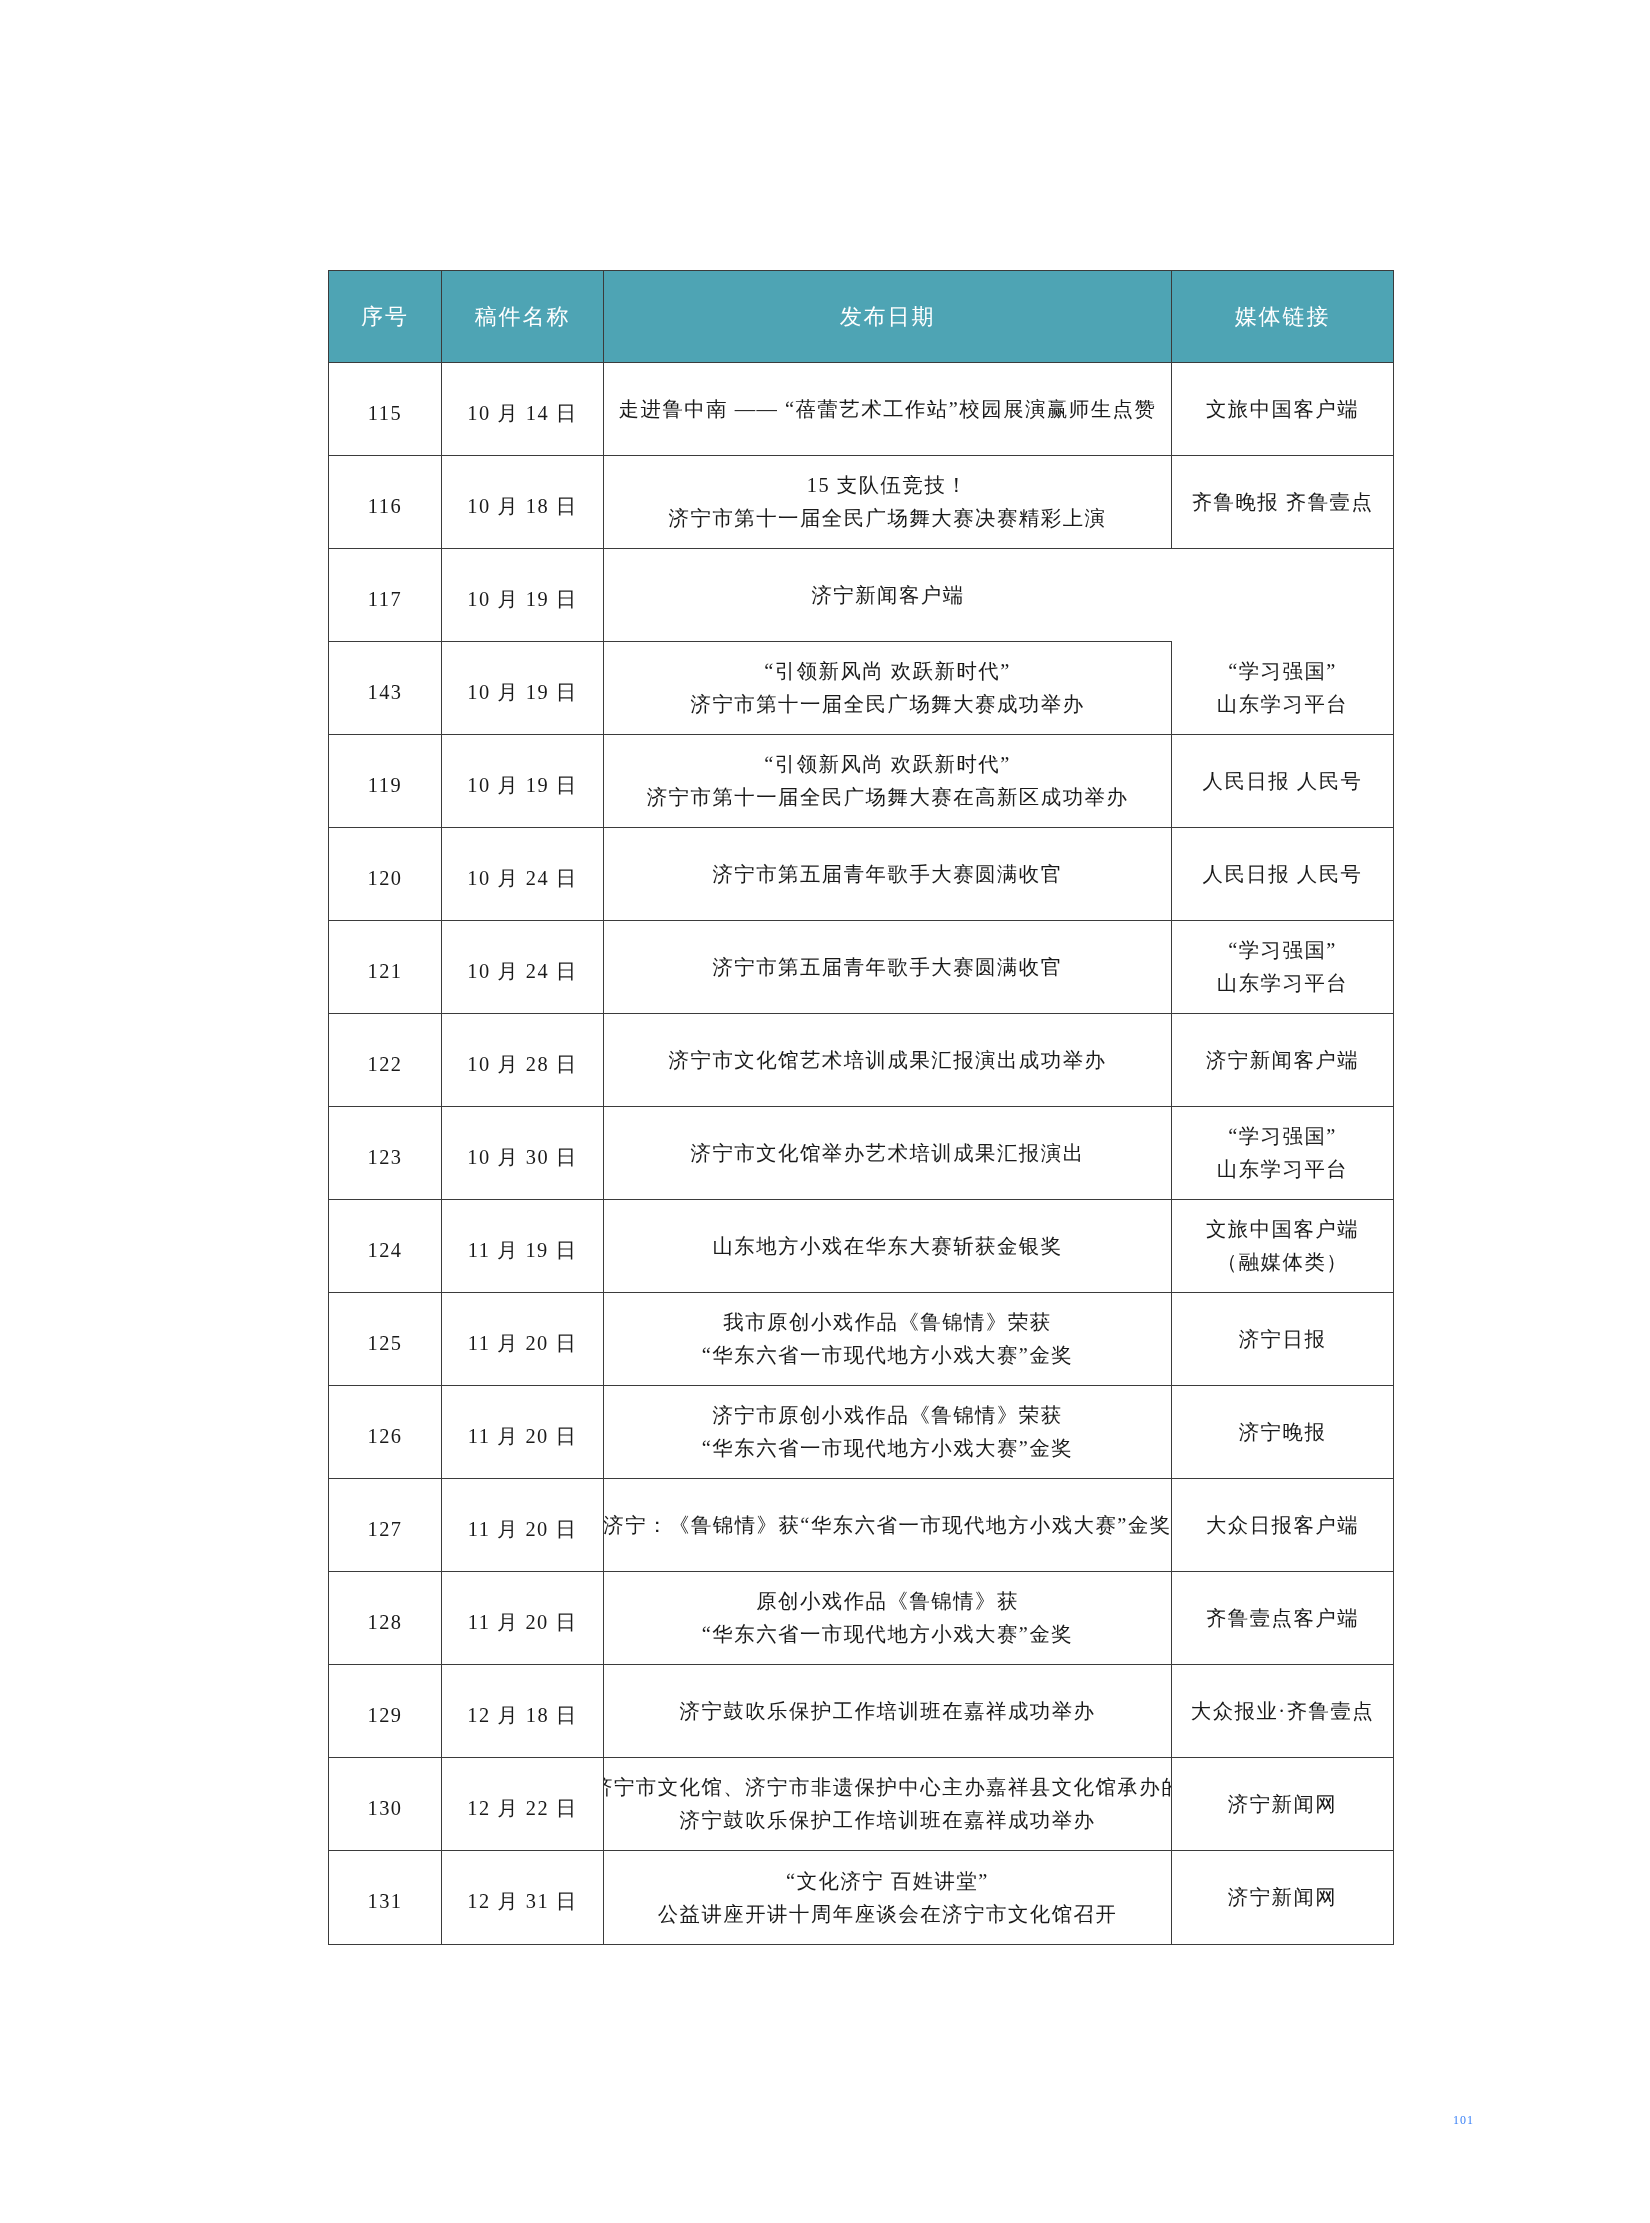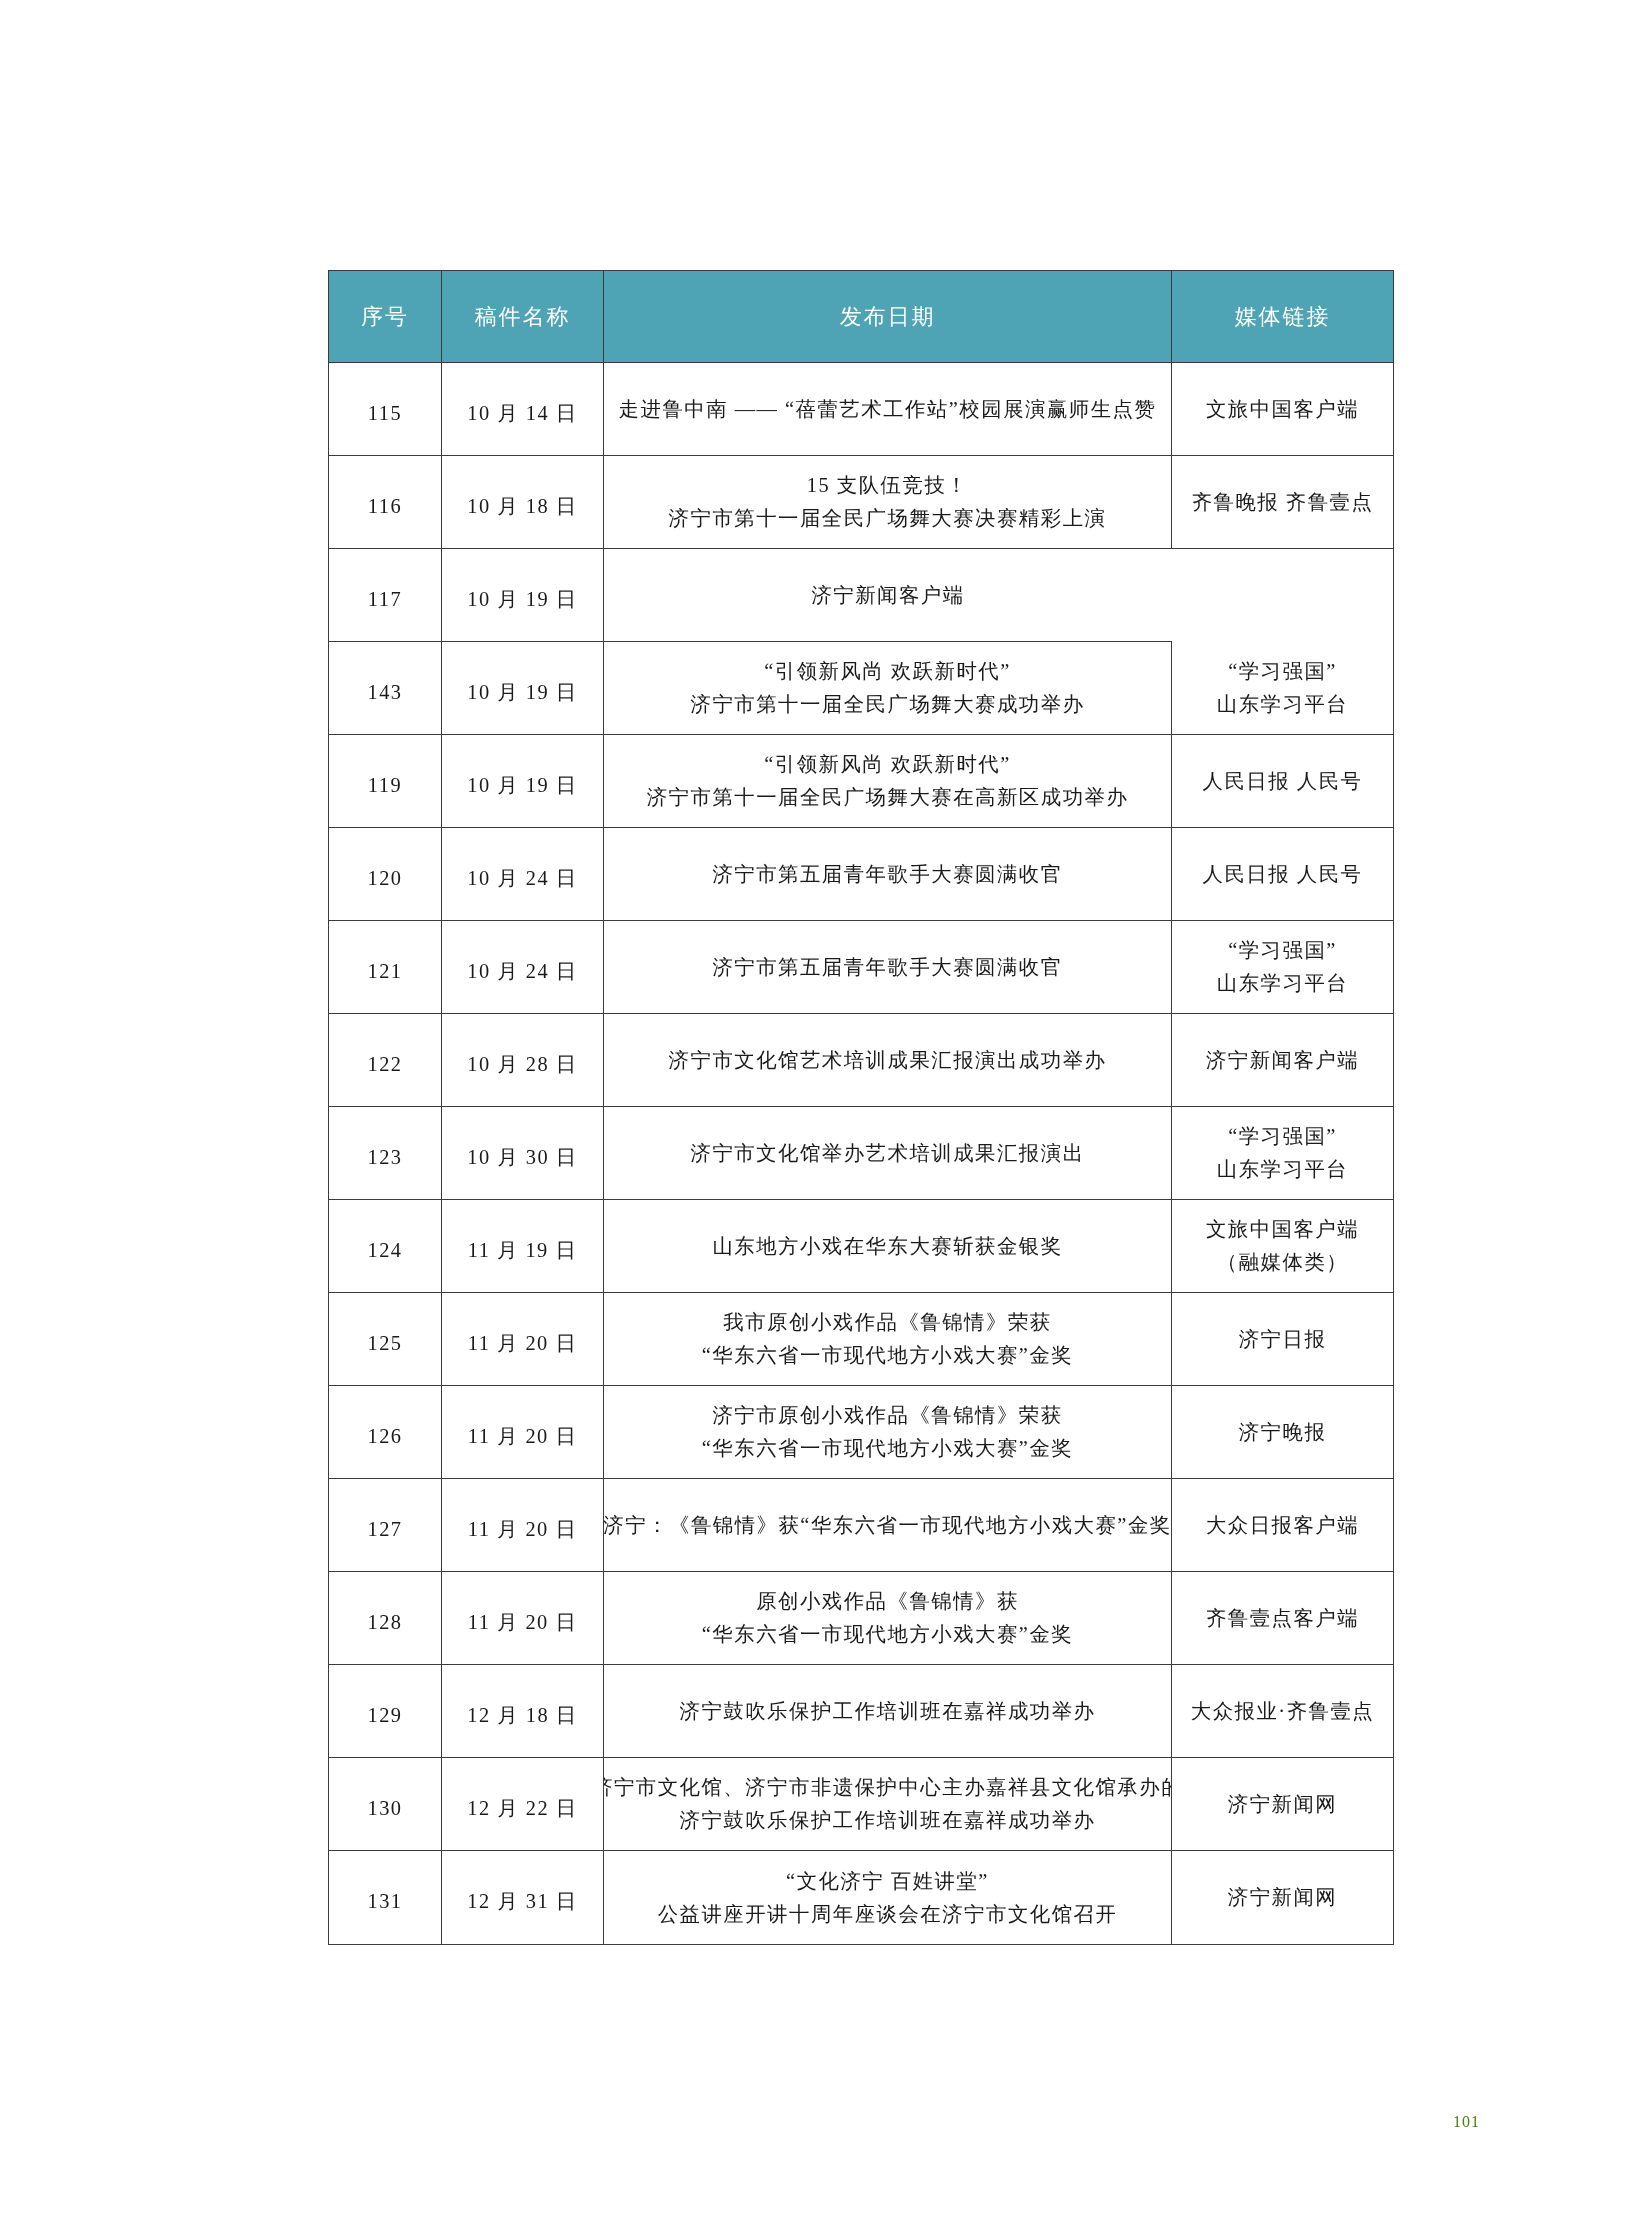--- a/index.html
+++ b/index.html
@@ -54,23 +54,23 @@
     height: 93px;
     font-size: 20.4px;
     letter-spacing: 1.5px;
   }
   .line { line-height: 33px; white-space: pre; }
   .cell-single { line-height: 33px; white-space: pre; margin-top: 8px; }
   .page-number {
     position: absolute;
     left: 1453px;
     top: 2113px;
-    font-size: 16px;
+    font-size: 12px;
     letter-spacing: 1px;
-    color: #4d7c0f;
+    color: #3b82f6;
     font-family: "Liberation Serif", "DejaVu Serif", serif;
   }
 </style>
 </head>
 <body>
 
 <div class="doc-table">
   <div class="thead-row">
     <div class="th">序号</div>
     <div class="th">稿件名称</div>

